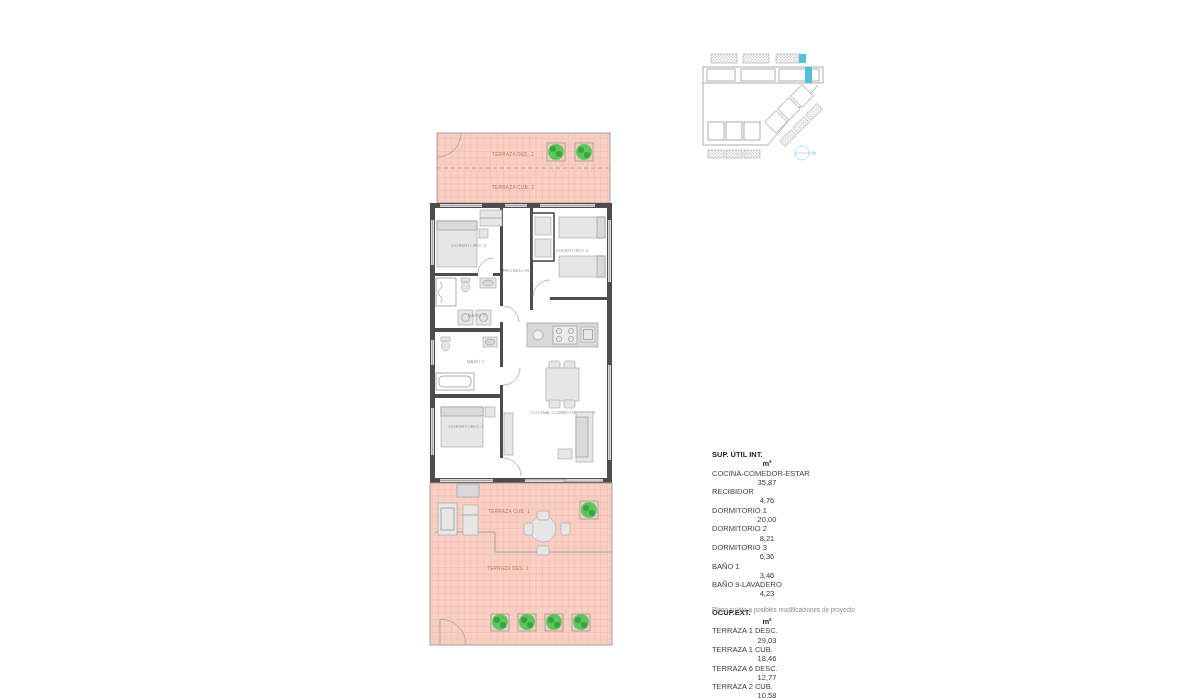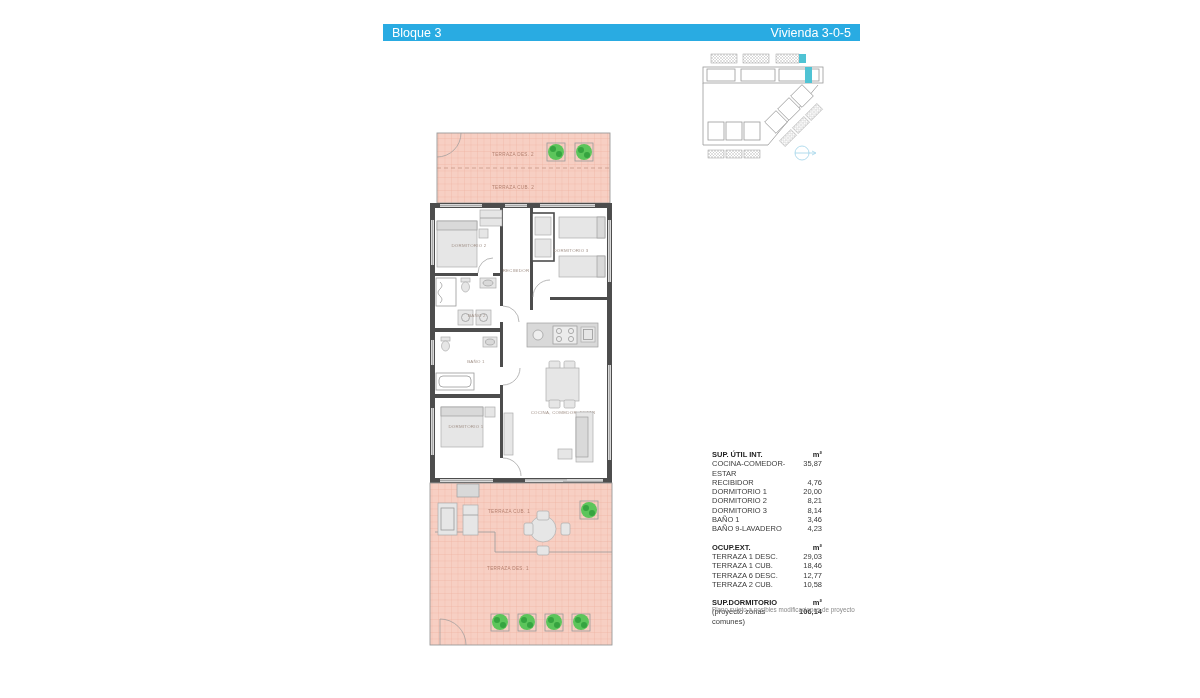--- a/index.html
+++ b/index.html
@@ -5,23 +5,23 @@
   html,body{margin:0;padding:0;background:#fff;}
   .page{position:relative;width:1200px;height:698px;background:#fff;overflow:hidden;
         font-family:"Liberation Sans",sans-serif;}
   .header-bar{position:absolute;left:383px;top:24px;width:477px;height:17px;
         background:var(--accent,#29abe2);color:#fff;display:flex;justify-content:space-between;
         align-items:center;padding:0 9px;box-sizing:border-box;font-size:12.5px;}
   .kp{position:absolute;left:688px;top:52px;}
   .fp{position:absolute;left:425px;top:125px;}
   
   .tables{position:absolute;left:712px;top:450px;width:110px;font-size:7.5px;color:#3a3a3a;}
-  .trow{display:flex;justify-content:space-between;line-height:9.3px;}
+  .trow{display:flex;justify-content:space-between;line-height:9.3px;flex-direction:column;}
   .thead{font-weight:bold;color:#222;}
-  .tv{text-align:right;}
+  .tv{text-align:center;}
   .sect{margin-bottom:9px;}
   .sect2{margin-top:2px;}
   .bold{font-weight:bold;}
   .footer-note{position:absolute;left:712px;top:606px;font-size:6.3px;color:#8a8a8a;}
   
   svg text{font-family:"Liberation Sans",sans-serif;}
   .tp-bg{fill:var(--terrace_fill,#f7cfc3);}
   .tp-ln{stroke:var(--terrace_grid,#eca globalize);stroke:var(--terrace_grid,#eca996);stroke-width:0.5;}
   .terr{stroke:#9a9a9a;stroke-width:0.9;}
   .wall{fill:var(--wall,#4d4d4d);}
@@ -41,24 +41,20 @@
   .kp-line{fill:none;stroke:#9a9a9a;stroke-width:0.8;}
   .kp-hatch{fill:url(#hatch);stroke:#9a9a9a;stroke-width:0.5;}
   .kp-hl{fill:var(--accent2,#4fc3d4);}
   .compass{stroke:#9fd3e8;fill:none;stroke-width:0.8;}
 </style>
 </head>
 <body>
 
 <div class="page">
 
-  <div class="header-bar">
-    <span>Bloque 3</span>
-    <span>Vivienda 3-0-5</span>
-  </div>
 
   <svg class="kp" width="145" height="120" viewBox="0 0 145 120">
     <defs>
       <pattern id="hatch" width="3" height="3" patternUnits="userSpaceOnUse">
         <path d="M0,3 L3,0 M0,0 L3,3" stroke="#a8a8a8" stroke-width="0.35"></path>
       </pattern>
       <pattern id="tilepat" width="6.5" height="6.5" patternUnits="userSpaceOnUse">
         <rect class="tp-bg" x="0" y="0" width="6.5" height="6.5"></rect>
         <path class="tp-ln" d="M0,0 H6.5 M0,0 V6.5" fill="none"></path>
       </pattern>
@@ -327,21 +323,21 @@
       <div class="trow">
           <span>DORMITORIO 1</span>
           <span class="tv">20,00</span>
         </div>
       <div class="trow">
           <span>DORMITORIO 2</span>
           <span class="tv">8,21</span>
         </div>
       <div class="trow">
           <span>DORMITORIO 3</span>
-          <span class="tv">8,14</span>
+          <span class="tv">6,36</span>
         </div>
       <div class="trow">
           <span>BAÑO 1</span>
           <span class="tv">3,46</span>
         </div>
       <div class="trow">
           <span>BAÑO 9-LAVADERO</span>
           <span class="tv">4,23</span>
         </div>
     </div>

